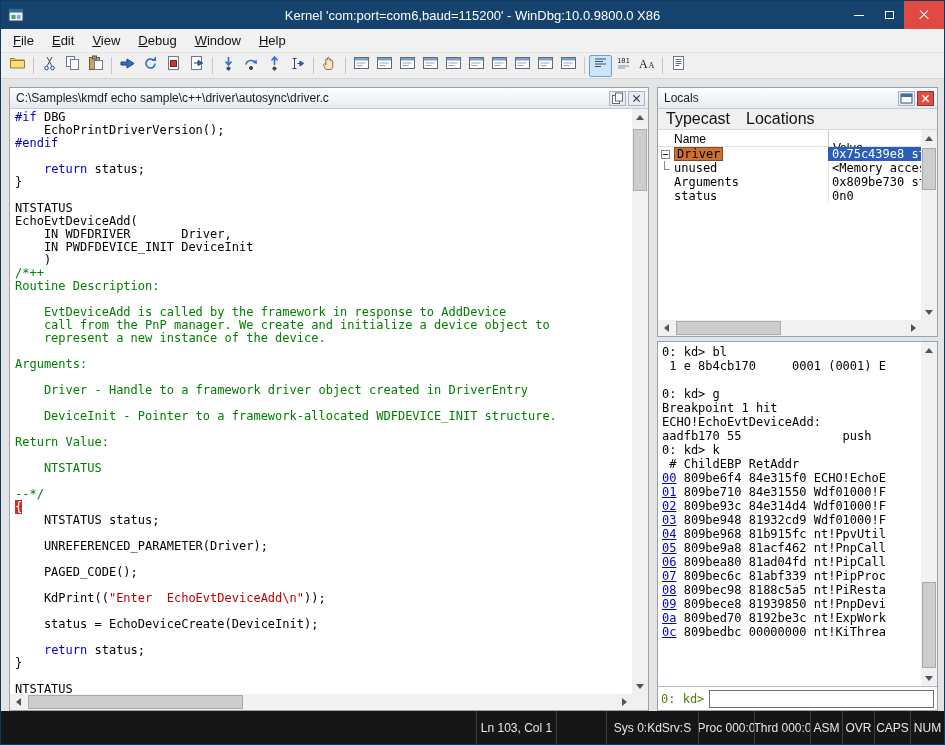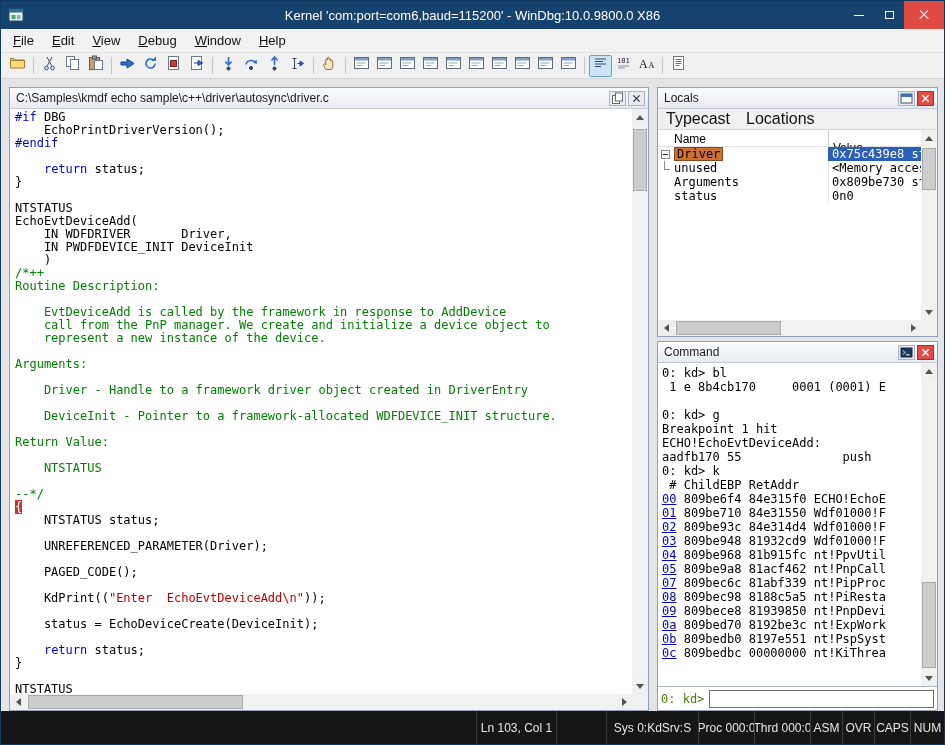--- a/index.html
+++ b/index.html
@@ -476,56 +476,42 @@
           <div class="sb-thumb" style="left:18px;width:105px"></div>
           <div class="sb-btn" style="right:0">
               <span class="tri tri-right"></span>
             </div>
         </div>
         <div class="sb-corner"></div>
       </div>
     </div>
 
     <div class="pane command-window">
-      <div class="pane-header">
-        <span class="pane-title">Command</span>
-        <span class="ph-btn">
-          <svg width="13" height="13" viewBox="0 0 13 13">
-              <rect x="1" y="2" width="11" height="9" fill="#1d3b5e" stroke="#12263c"></rect>
-              <path d="M3 4.5l2 2-2 2M6 8.8h3.5" stroke="#fff" fill="none"></path>
-            </svg>
-        </span>
-        <span class="ph-btn red">
-          <svg width="9" height="9" viewBox="0 0 10 10">
-              <path d="M1.5 1.5l7 7M8.5 1.5l-7 7" stroke="#fff" stroke-width="1.5"></path>
-            </svg>
-        </span>
-      </div>
       <div class="cmd-body">
         <div class="cmd-text">
             <div class="cline"><span class="seg-p">0: kd&gt; bl</span></div>
             <div class="cline"><span class="seg-p"> 1 e 8b4cb170     0001 (0001) E</span></div>
             <div class="cline"> </div>
             <div class="cline"><span class="seg-p">0: kd&gt; g</span></div>
             <div class="cline"><span class="seg-p">Breakpoint 1 hit</span></div>
             <div class="cline"><span class="seg-p">ECHO!EchoEvtDeviceAdd:</span></div>
             <div class="cline"><span class="seg-p">aadfb170 55              push</span></div>
             <div class="cline"><span class="seg-p">0: kd&gt; k</span></div>
             <div class="cline"><span class="seg-p"> # ChildEBP RetAddr</span></div>
             <div class="cline"><span class="seg-l">00</span><span class="seg-p"> 809be6f4 84e315f0 ECHO!EchoE</span></div>
             <div class="cline"><span class="seg-l">01</span><span class="seg-p"> 809be710 84e31550 Wdf01000!F</span></div>
             <div class="cline"><span class="seg-l">02</span><span class="seg-p"> 809be93c 84e314d4 Wdf01000!F</span></div>
             <div class="cline"><span class="seg-l">03</span><span class="seg-p"> 809be948 81932cd9 Wdf01000!F</span></div>
             <div class="cline"><span class="seg-l">04</span><span class="seg-p"> 809be968 81b915fc nt!PpvUtil</span></div>
             <div class="cline"><span class="seg-l">05</span><span class="seg-p"> 809be9a8 81acf462 nt!PnpCall</span></div>
+            <div class="cline"><span class="seg-l">06</span><span class="seg-p"> 809bea80 81ad04fd nt!PipCall</span></div>
             <div class="cline"><span class="seg-l">07</span><span class="seg-p"> 809bec6c 81abf339 nt!PipProc</span></div>
             <div class="cline"><span class="seg-l">08</span><span class="seg-p"> 809bec98 8188c5a5 nt!PiResta</span></div>
             <div class="cline"><span class="seg-l">09</span><span class="seg-p"> 809bece8 81939850 nt!PnpDevi</span></div>
             <div class="cline"><span class="seg-l">0a</span><span class="seg-p"> 809bed70 8192be3c nt!ExpWork</span></div>
-            <div class="cline"><span class="seg-l">0b</span><span class="seg-p"> 809bedb0 8197e551 nt!PspSyst</span></div>
             <div class="cline"><span class="seg-l">0c</span><span class="seg-p"> 809bedbc 00000000 nt!KiThrea</span></div>
           </div>
         <div class="sbar v" style="top:0;bottom:0;right:0">
           <div class="sb-btn" style="top:0">
               <span class="tri tri-up"></span>
             </div>
           <div class="sb-thumb" style="bottom:18px;height:86px"></div>
           <div class="sb-btn" style="bottom:0">
               <span class="tri tri-down"></span>
             </div>

